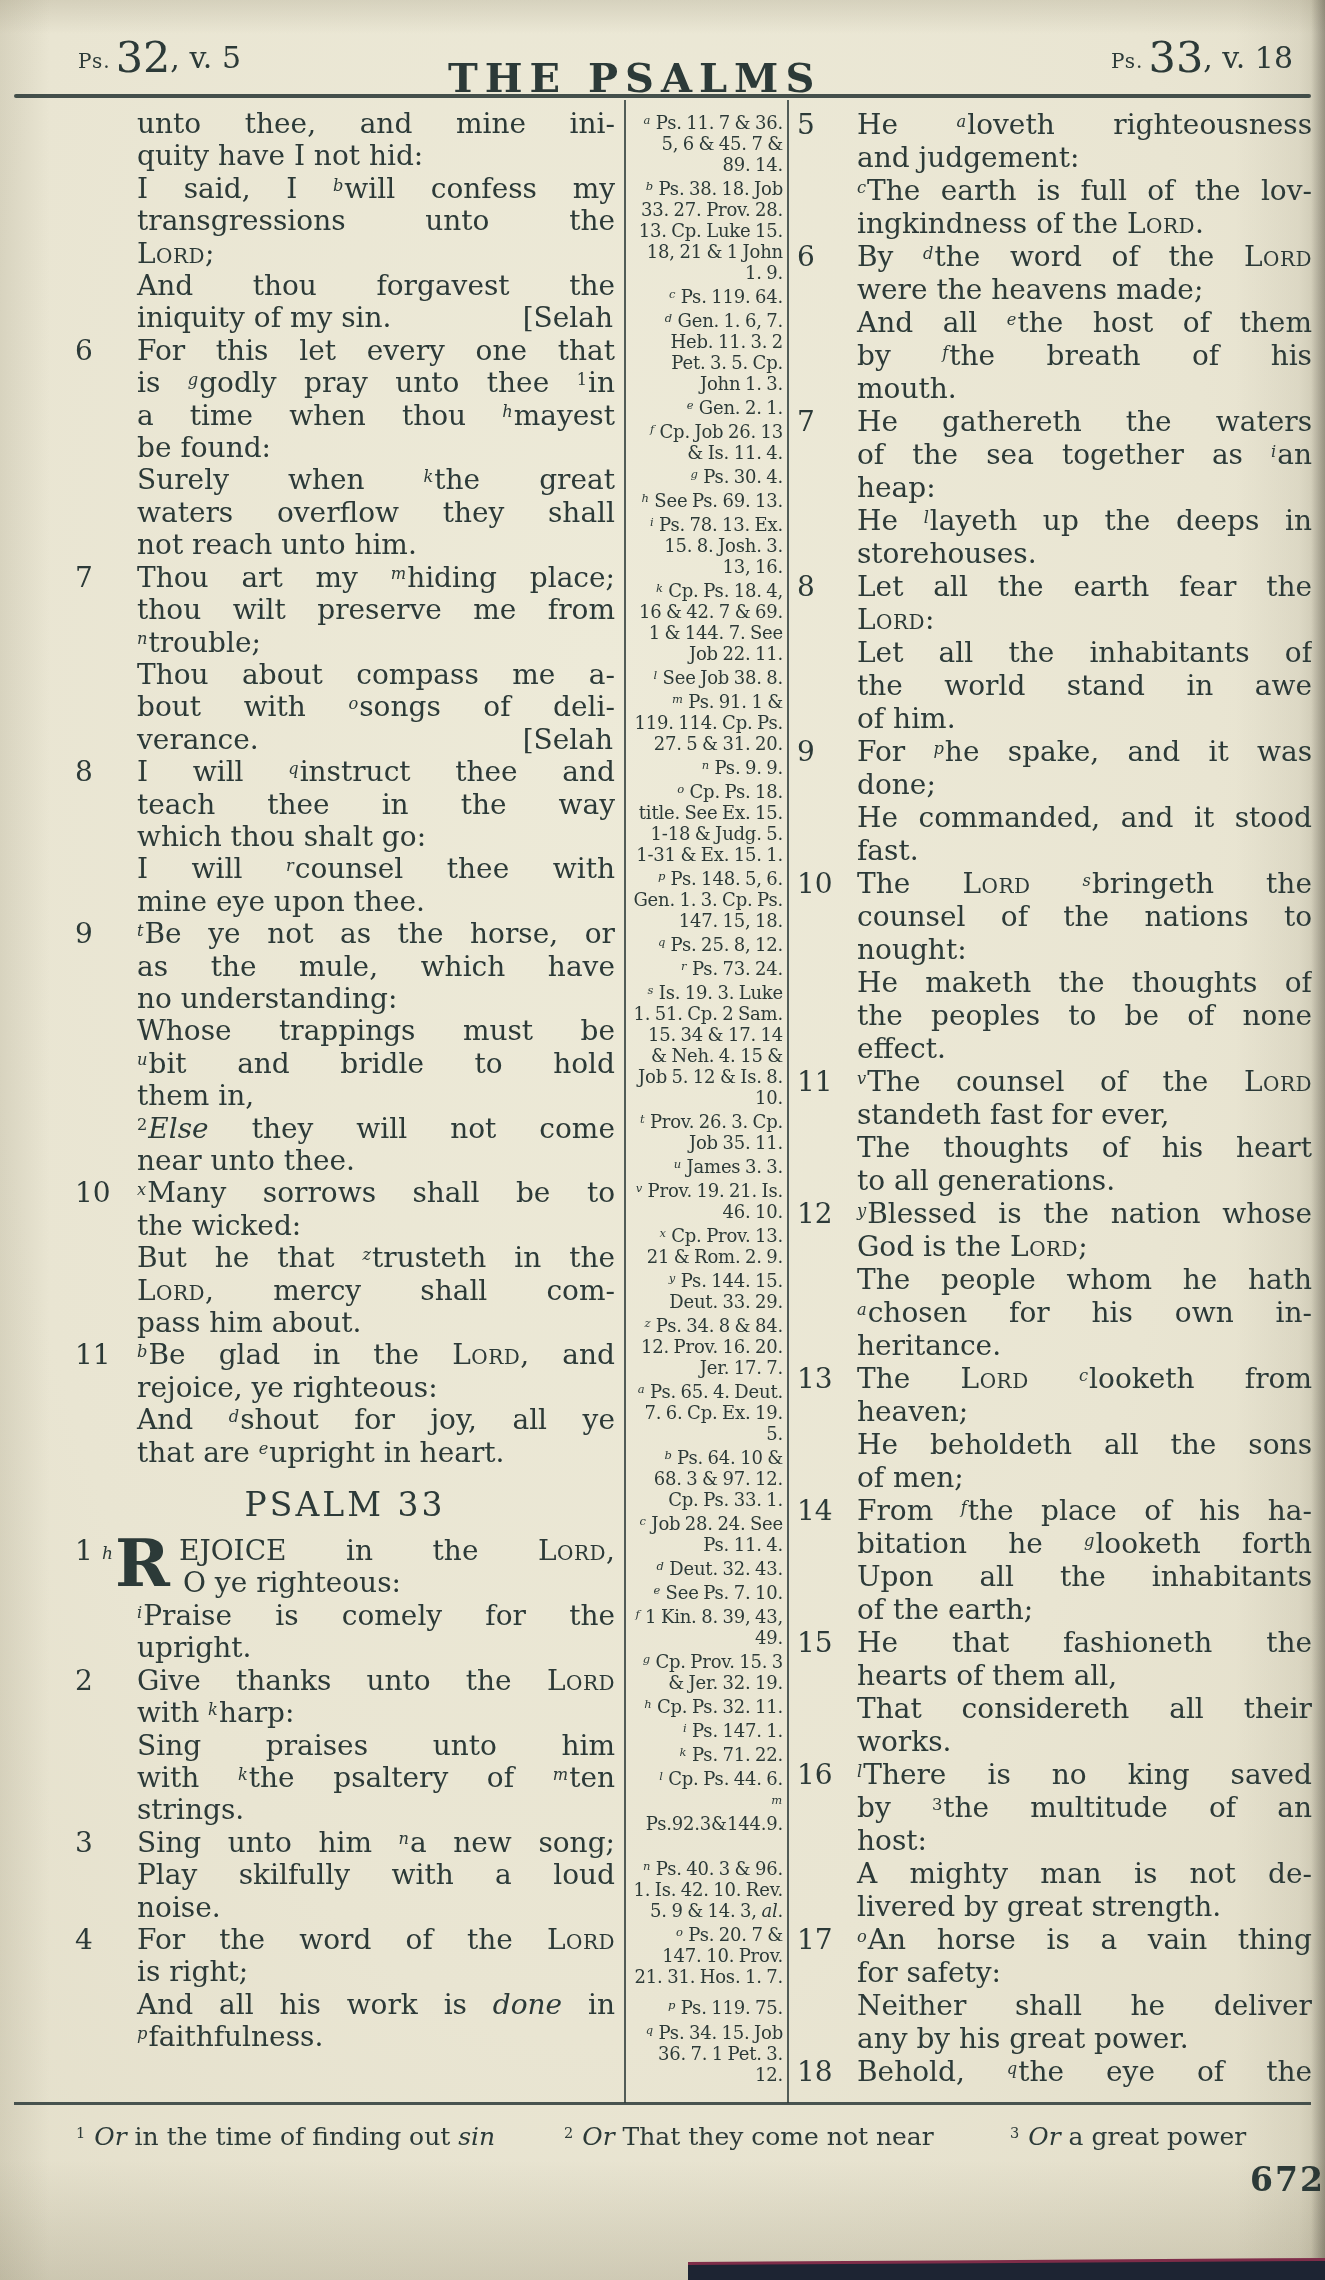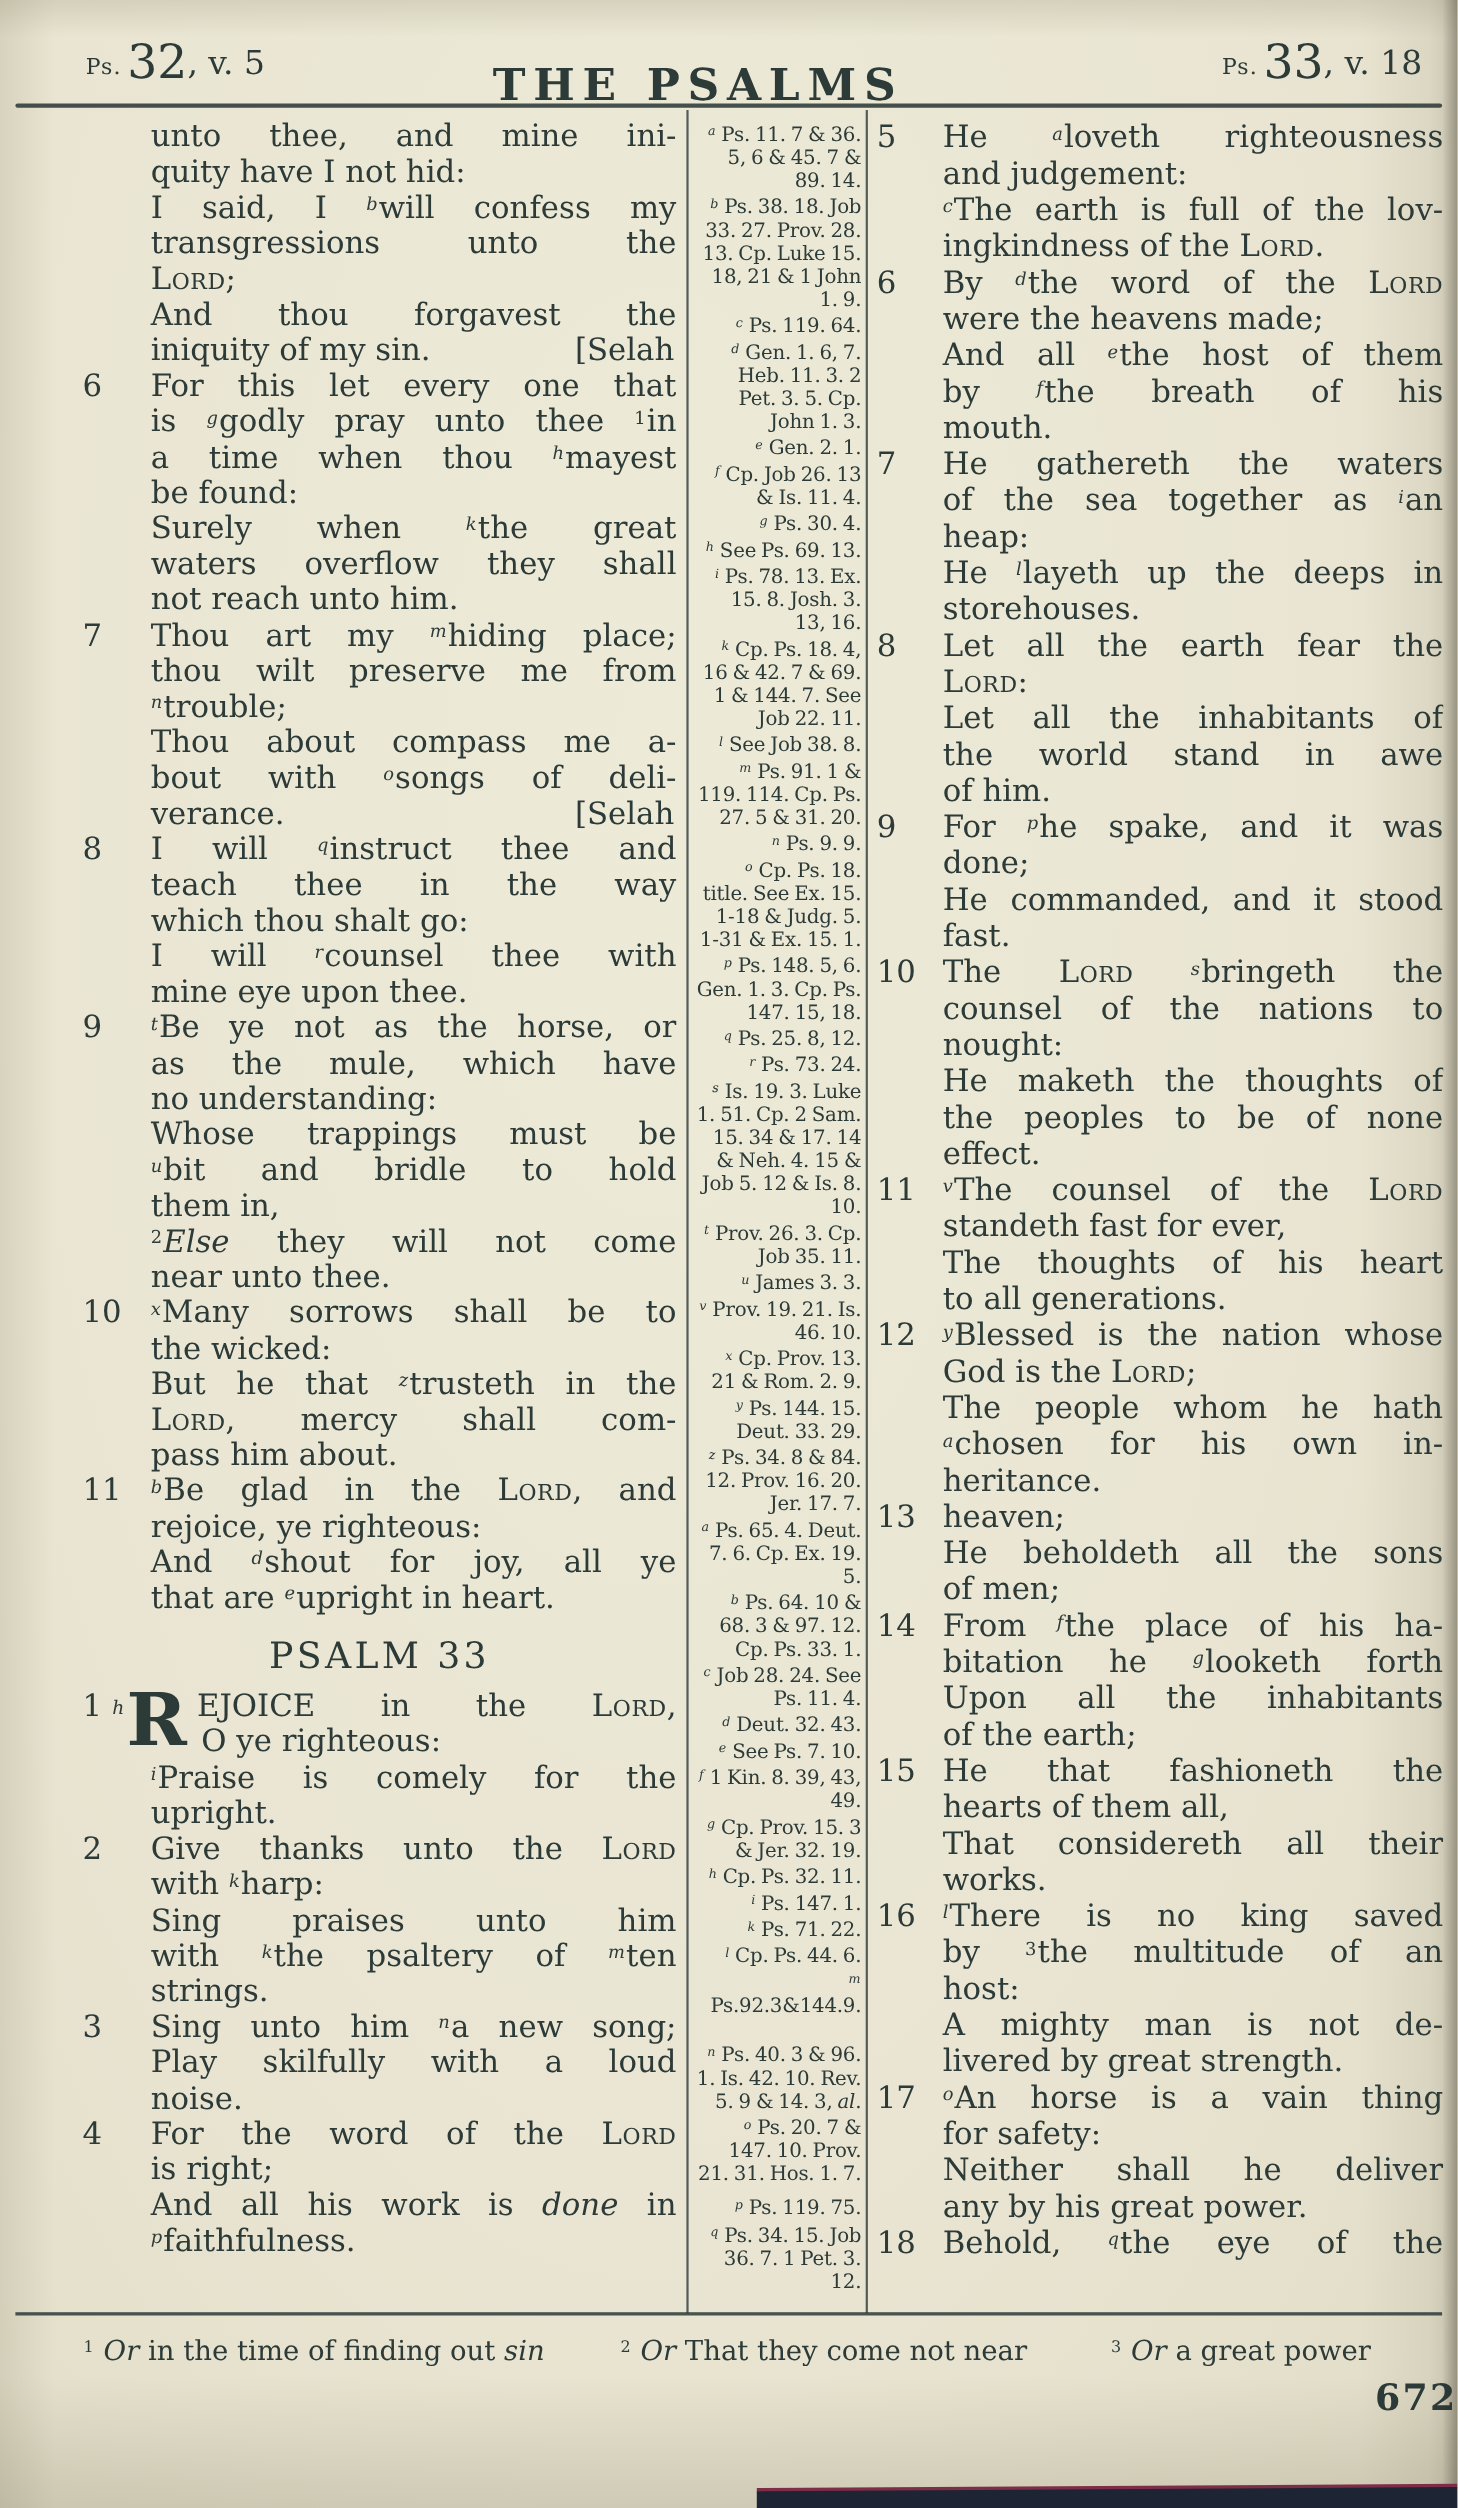--- a/index.html
+++ b/index.html
@@ -215,21 +215,21 @@
       <div class="line"><span class="lt">effect.</span></div>
       <div class="line j"><span class="vnum">11</span><span class="lt"><sup>v</sup>The counsel of the <span class="sc">Lord</span></span></div>
       <div class="line"><span class="lt">standeth fast for ever,</span></div>
       <div class="line j"><span class="lt">The thoughts of his heart</span></div>
       <div class="line"><span class="lt">to all generations.</span></div>
       <div class="line j"><span class="vnum">12</span><span class="lt"><sup>y</sup>Blessed is the nation whose</span></div>
       <div class="line"><span class="lt">God is the <span class="sc">Lord</span>;</span></div>
       <div class="line j"><span class="lt">The people whom he hath</span></div>
       <div class="line j"><span class="lt"><sup>a</sup>chosen for his own in-</span></div>
       <div class="line"><span class="lt">heritance.</span></div>
-      <div class="line j"><span class="vnum">13</span></div>
+      <div class="line j"><span class="vnum">13</span><span class="lt">The <span class="sc">Lord</span> <sup>c</sup>looketh from</span></div>
       <div class="line"><span class="lt">heaven;</span></div>
       <div class="line j"><span class="lt">He beholdeth all the sons</span></div>
       <div class="line"><span class="lt">of men;</span></div>
       <div class="line j"><span class="vnum">14</span><span class="lt">From <sup>f</sup>the place of his ha-</span></div>
       <div class="line j"><span class="lt">bitation he <sup>g</sup>looketh forth</span></div>
       <div class="line j"><span class="lt">Upon all the inhabitants</span></div>
       <div class="line"><span class="lt">of the earth;</span></div>
       <div class="line j"><span class="vnum">15</span><span class="lt">He that fashioneth the</span></div>
       <div class="line"><span class="lt">hearts of them all,</span></div>
       <div class="line j"><span class="lt">That considereth all their</span></div>

